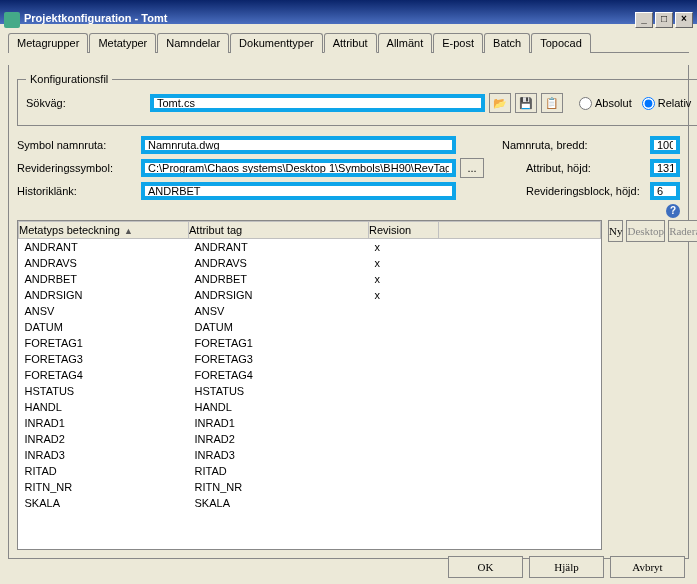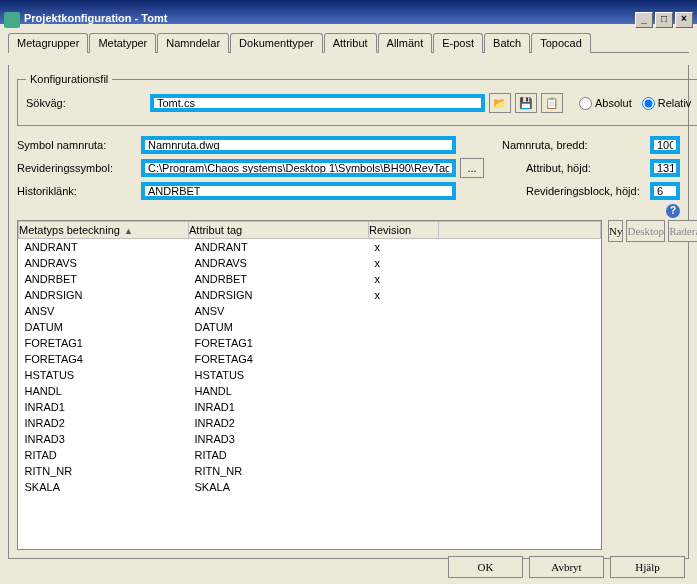--- a/index.html
+++ b/index.html
@@ -283,20 +283,26 @@
                 <td></td>
                 <td></td>
               </tr>
               <tr>
                 <td>FORETAG1</td>
                 <td>FORETAG1</td>
                 <td></td>
                 <td></td>
               </tr>
               <tr>
+                <td>FORETAG3</td>
+                <td>FORETAG3</td>
+                <td></td>
+                <td></td>
+              </tr>
+              <tr>
                 <td>FORETAG4</td>
                 <td>FORETAG4</td>
                 <td></td>
                 <td></td>
               </tr>
               <tr>
                 <td>HSTATUS</td>
                 <td>HSTATUS</td>
                 <td></td>
                 <td></td>
@@ -353,15 +359,15 @@
         <button class="btn">Läs attribut</button>
       </div>
     </div>
 
   </div>
 
 </div>
 
 <div class="footer">
   <button class="btn">OK</button>
+  <button class="btn">Hjälp</button>
   <button class="btn">Avbryt</button>
-  <button class="btn">Hjälp</button>
 </div>
 
 </body></html>

